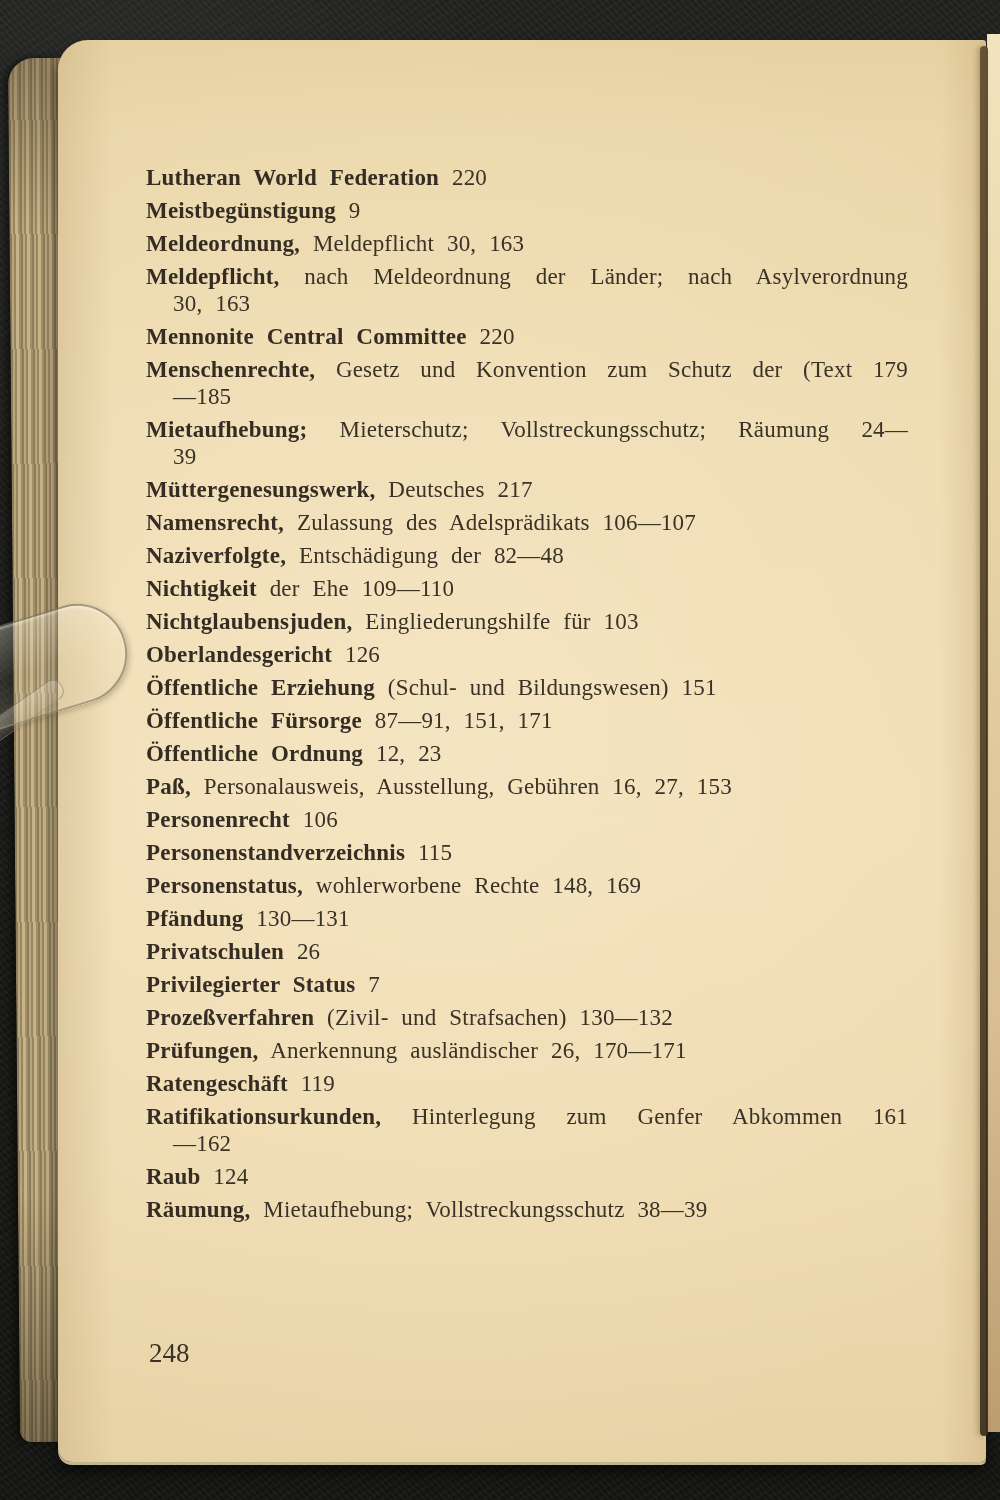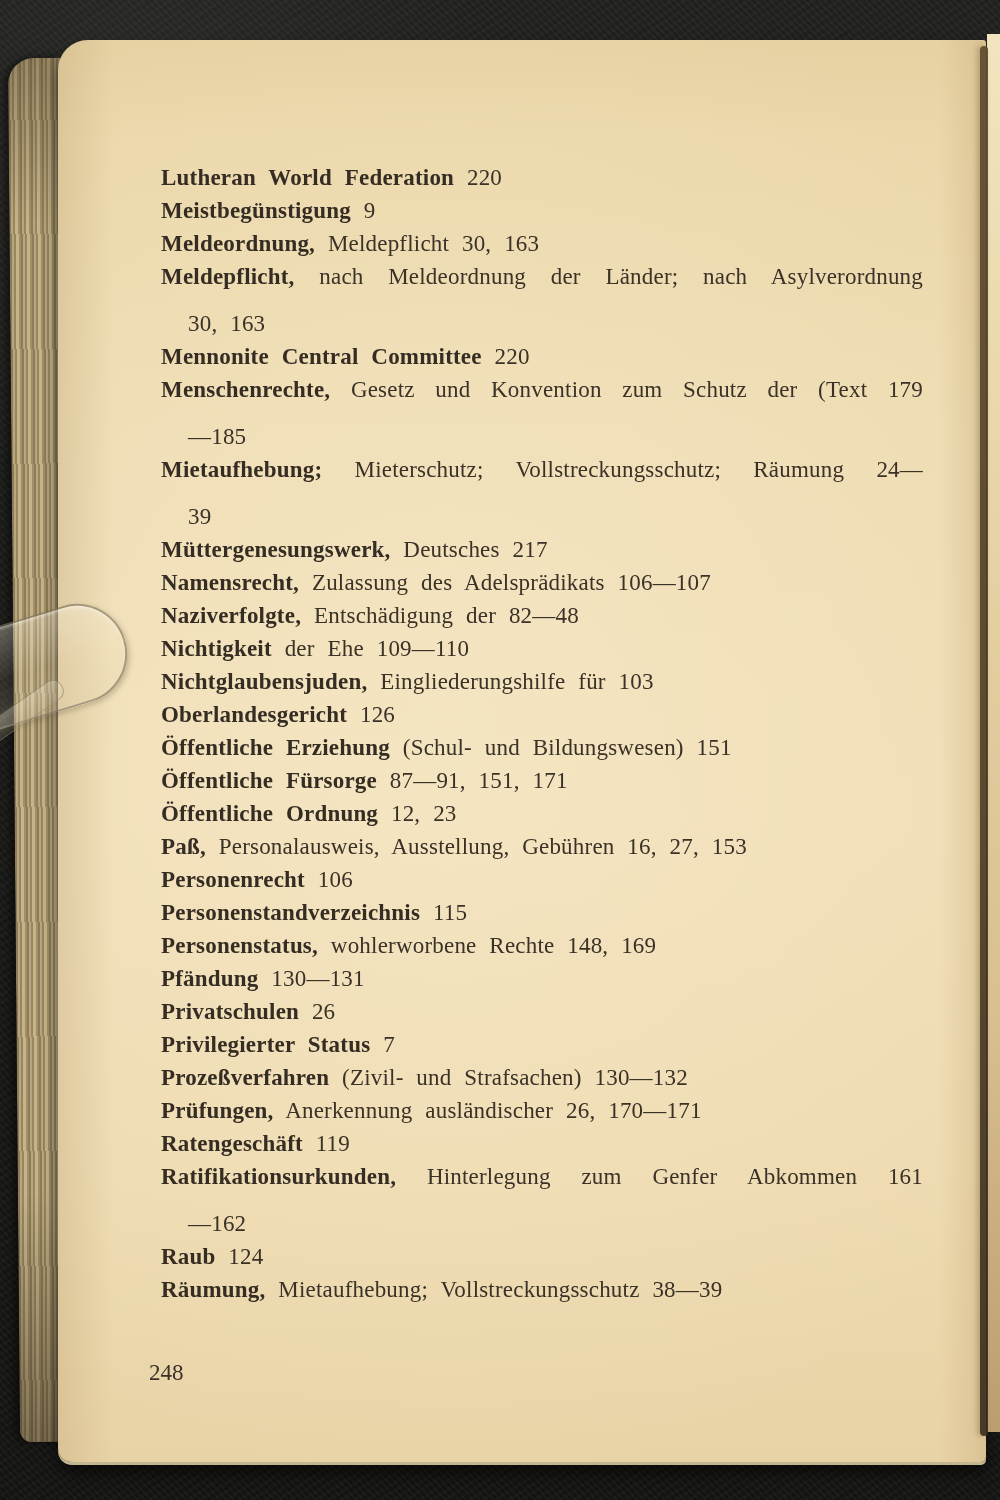--- a/index.html
+++ b/index.html
@@ -59,30 +59,30 @@
     box-shadow:inset 0 2px 3px rgba(255,255,255,0.4), 2px 3px 5px rgba(80,68,46,0.25);
   }
   .clip-arm {
     position:absolute; left:-36px; top:742px; width:118px; height:20px;
     transform:rotate(-35deg); transform-origin:left center;
     background:linear-gradient(180deg, rgba(250,244,224,0.30), rgba(230,216,184,0.12));
     border:1.5px solid rgba(105,95,74,0.45); border-left:none; border-radius:0 10px 10px 0;
   }
   
   .text {
-    position:absolute; left:103px; top:124px; width:762px;
+    position:absolute; left:88px; top:124px; width:762px;
     color:#3a3127; font-size:23px; line-height:27px;
     word-spacing:0.30em; letter-spacing:0.2px;
   }
   .entry { margin-bottom:6px; }
   .entry .line1 { display:block; white-space:nowrap; }
   .entry .line1.fill { white-space:normal; text-align:justify; text-align-last:justify; }
   .head { font-weight:bold; color:#352d23; }
-  .cont { padding-left:27px; white-space:nowrap;margin-top:20px; }
-  .pagenum { margin-top:22px; margin-left:-6px; font-size:23px; color:#3a3127; }
+  .cont { padding-left:27px; white-space:nowrap; }
+  .pagenum { margin-left:-6px; font-size:27px; color:#3a3127; }
 </style>
 </head>
 <body>
 
 <div class="backdrop"></div>
 
 <div class="stack"></div>
 
 <div class="page">
   <div class="text">

